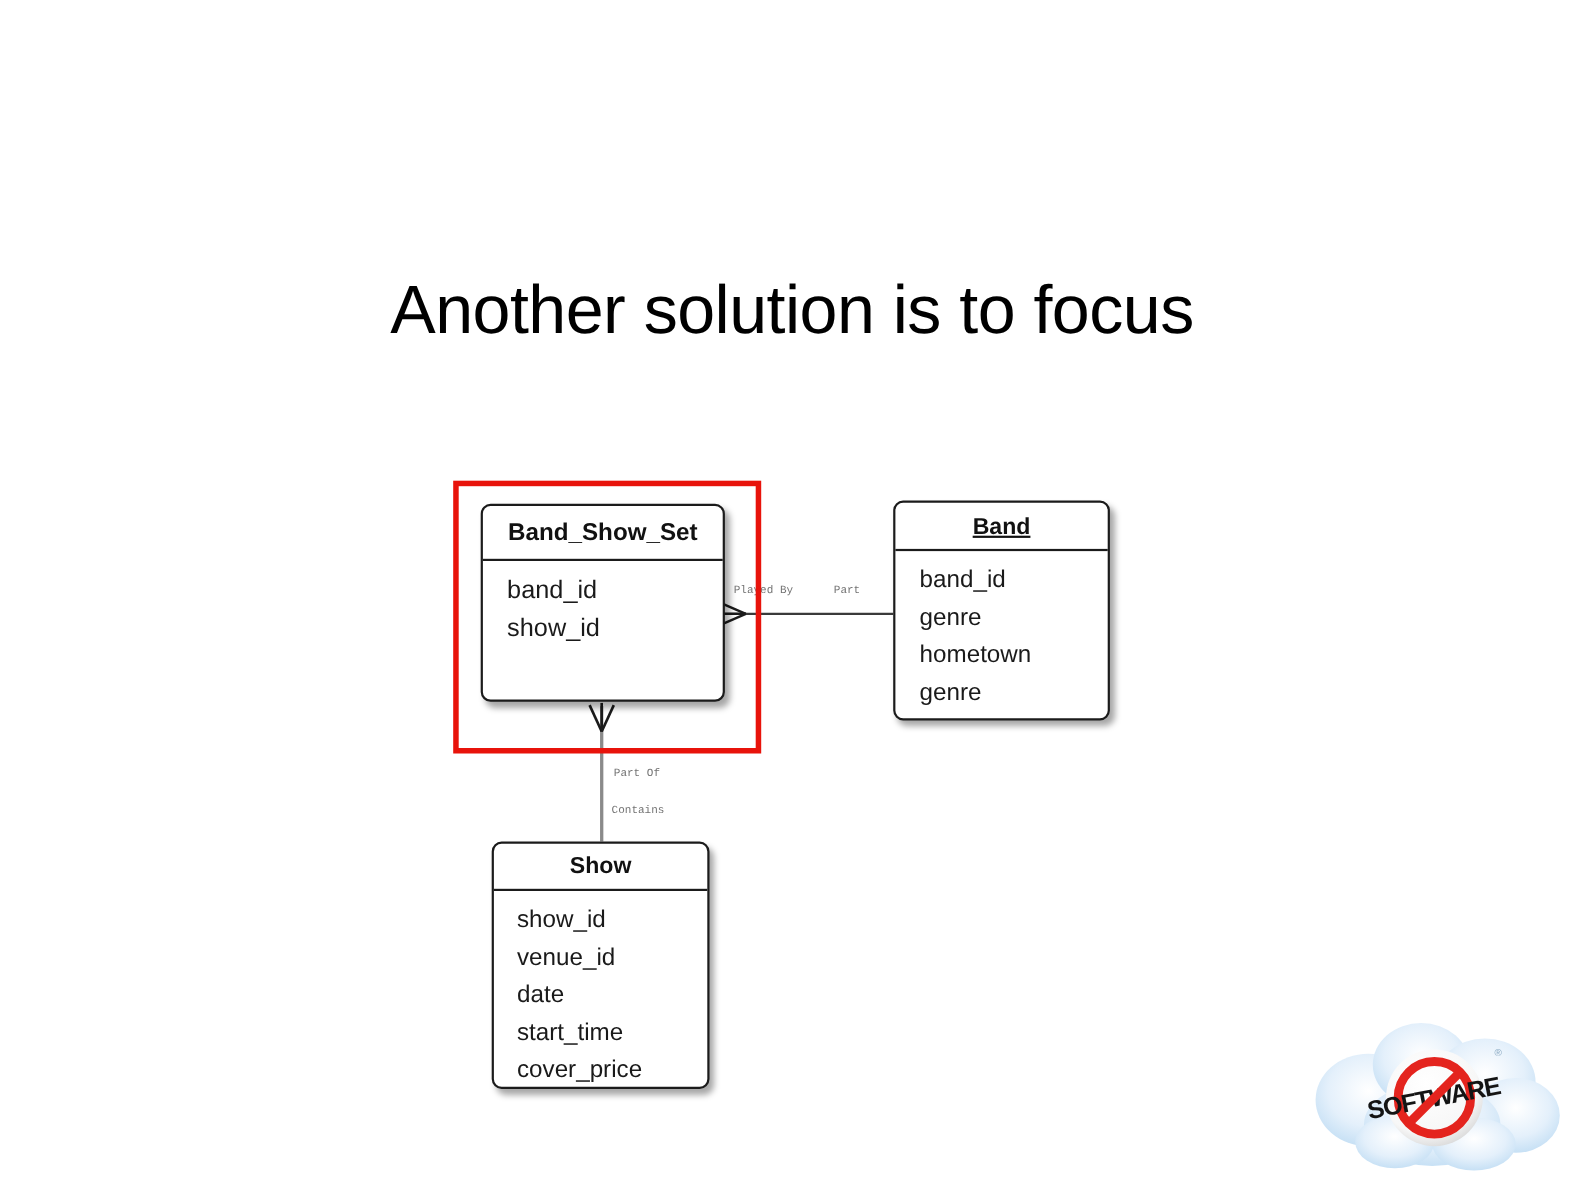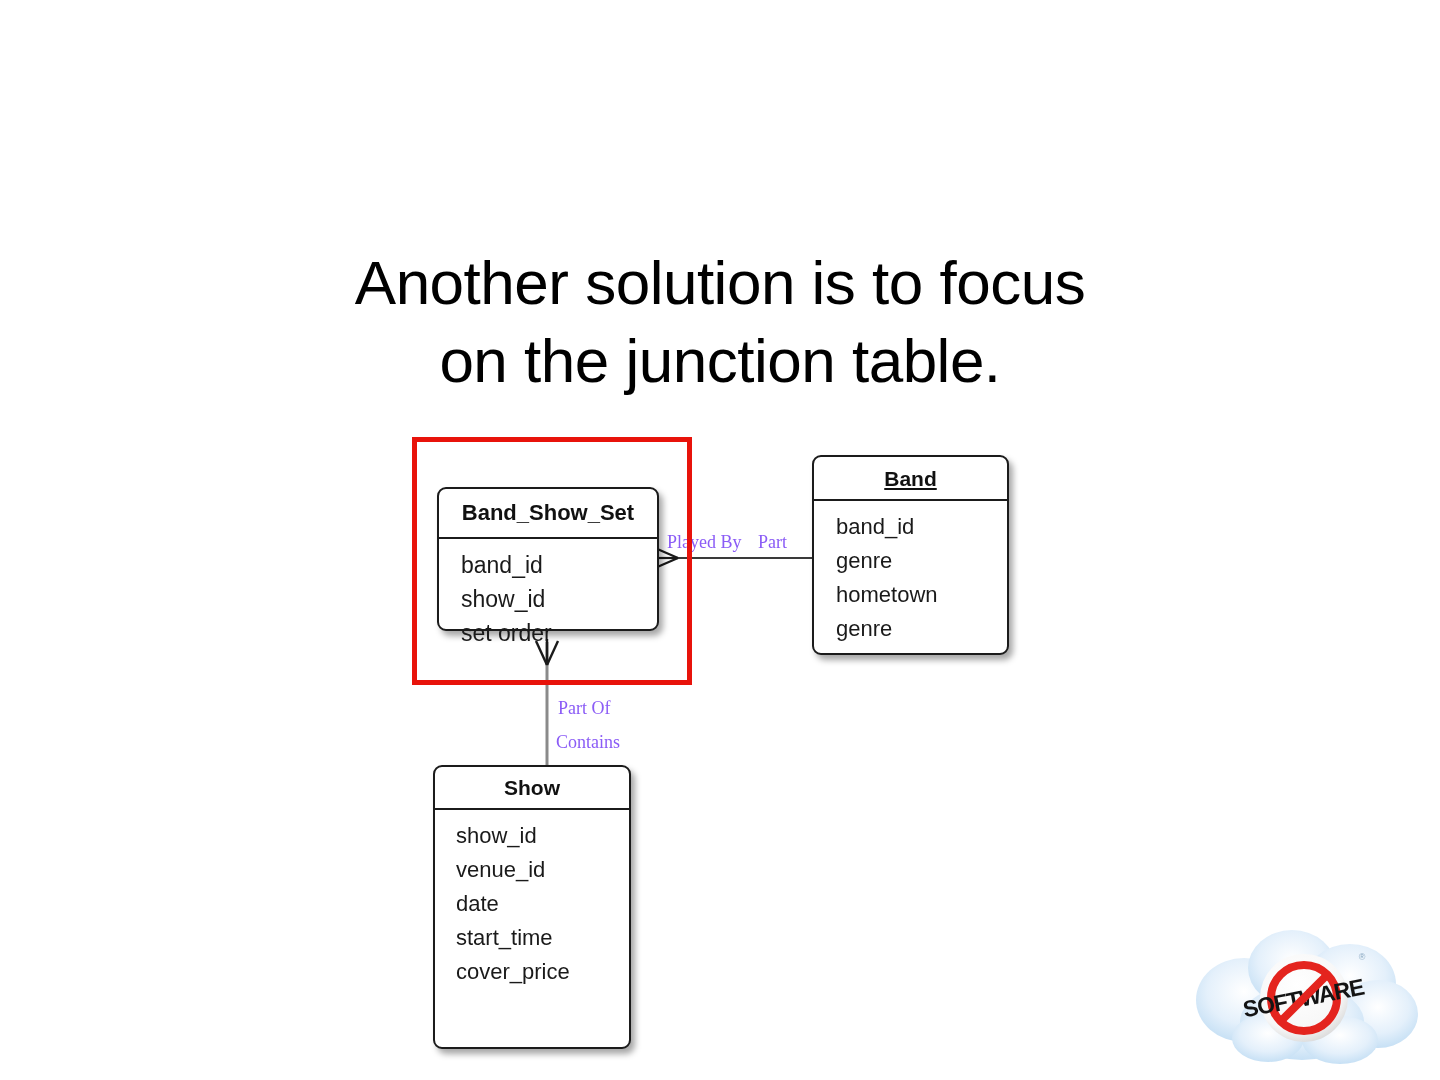--- a/index.html
+++ b/index.html
@@ -65,47 +65,47 @@
     box-sizing: border-box;
   }
   .entity-field {
     color: #1a1a1a;
     font-family: "Liberation Sans", sans-serif;
     white-space: nowrap;
   }
 
   
   #entity-band-show-set {
-    left: 437px; top: 487px; width: 222px; height: 144px;
+    left: 437px; top: 458px; width: 222px; height: 180px;
   }
   #entity-band-show-set .entity-title { font-size: 22px; height: 50px; line-height: 48px; }
   #entity-band-show-set .entity-field { font-size: 23px; line-height: 34px; }
 
   
   #entity-band {
     left: 812px; top: 455px; width: 197px; height: 200px;
   }
   #entity-band .entity-title { font-size: 21px; height: 44px; line-height: 43px; text-decoration: underline; }
   #entity-band .entity-field { font-size: 22px; line-height: 34px; }
   #entity-band .entity-fields { padding-left: 22px; }
 
   
   #entity-show {
-    left: 433px; top: 765px; width: 198px; height: 284px;
+    left: 447px; top: 765px; width: 198px; height: 225px;
   }
   #entity-show .entity-title { font-size: 21px; height: 43px; line-height: 42px; }
   #entity-show .entity-field { font-size: 22px; line-height: 34px; }
   #entity-show .entity-fields { padding-left: 21px; }
 
   
   .rel-label {
     position: absolute;
-    color: #8b5cf6;
-    font-family: Liberation Serif, serif;
-    font-size: 18px;
+    color: #737373;
+    font-family: Liberation Mono, monospace;
+    font-size: 10px;
     white-space: nowrap;
     z-index: 6;
   }
   #label-played-by { left: 667px; top: 532px; }
   #label-plays     { left: 758px; top: 532px; }
   #label-part-of   { left: 558px; top: 665px; margin-top: 33px; }
   #label-contains  { left: 556px; top: 732px; }
 
   
   #connectors {
@@ -139,21 +139,20 @@
     z-index: 8;
   }
 </style>
 </head>
 <body>
 
 <div id="slide">
 
   <div id="title-block">
     <span class="tline">Another solution is to focus</span>
-    <span class="tline">on the junction table.</span>
   </div>
 
   <div id="er-diagram">
 
     <svg id="connectors" viewBox="0 0 1440 1080" width="1440" height="1080">
 
       <line x1="659" y1="558" x2="812" y2="558" stroke="#3a3a3a" stroke-width="2"></line>
 
       <g stroke="#1b1b1b" stroke-width="2.2" fill="none">
         <line x1="678" y1="558" x2="655" y2="548"></line>
@@ -168,21 +167,20 @@
         <line x1="547" y1="665" x2="558" y2="641"></line>
         <line x1="547" y1="665" x2="547" y2="639"></line>
       </g>
     </svg>
 
     <div class="entity" id="entity-band-show-set">
       <div class="entity-title">Band_Show_Set</div>
       <div class="entity-fields">
         <div class="entity-field">band_id</div>
         <div class="entity-field">show_id</div>
-        <div class="entity-field">set order</div>
       </div>
     </div>
 
     <div class="entity" id="entity-band">
       <div class="entity-title">Band</div>
       <div class="entity-fields">
         <div class="entity-field">band_id</div>
         <div class="entity-field">genre</div>
         <div class="entity-field">hometown</div>
         <div class="entity-field">genre</div>

